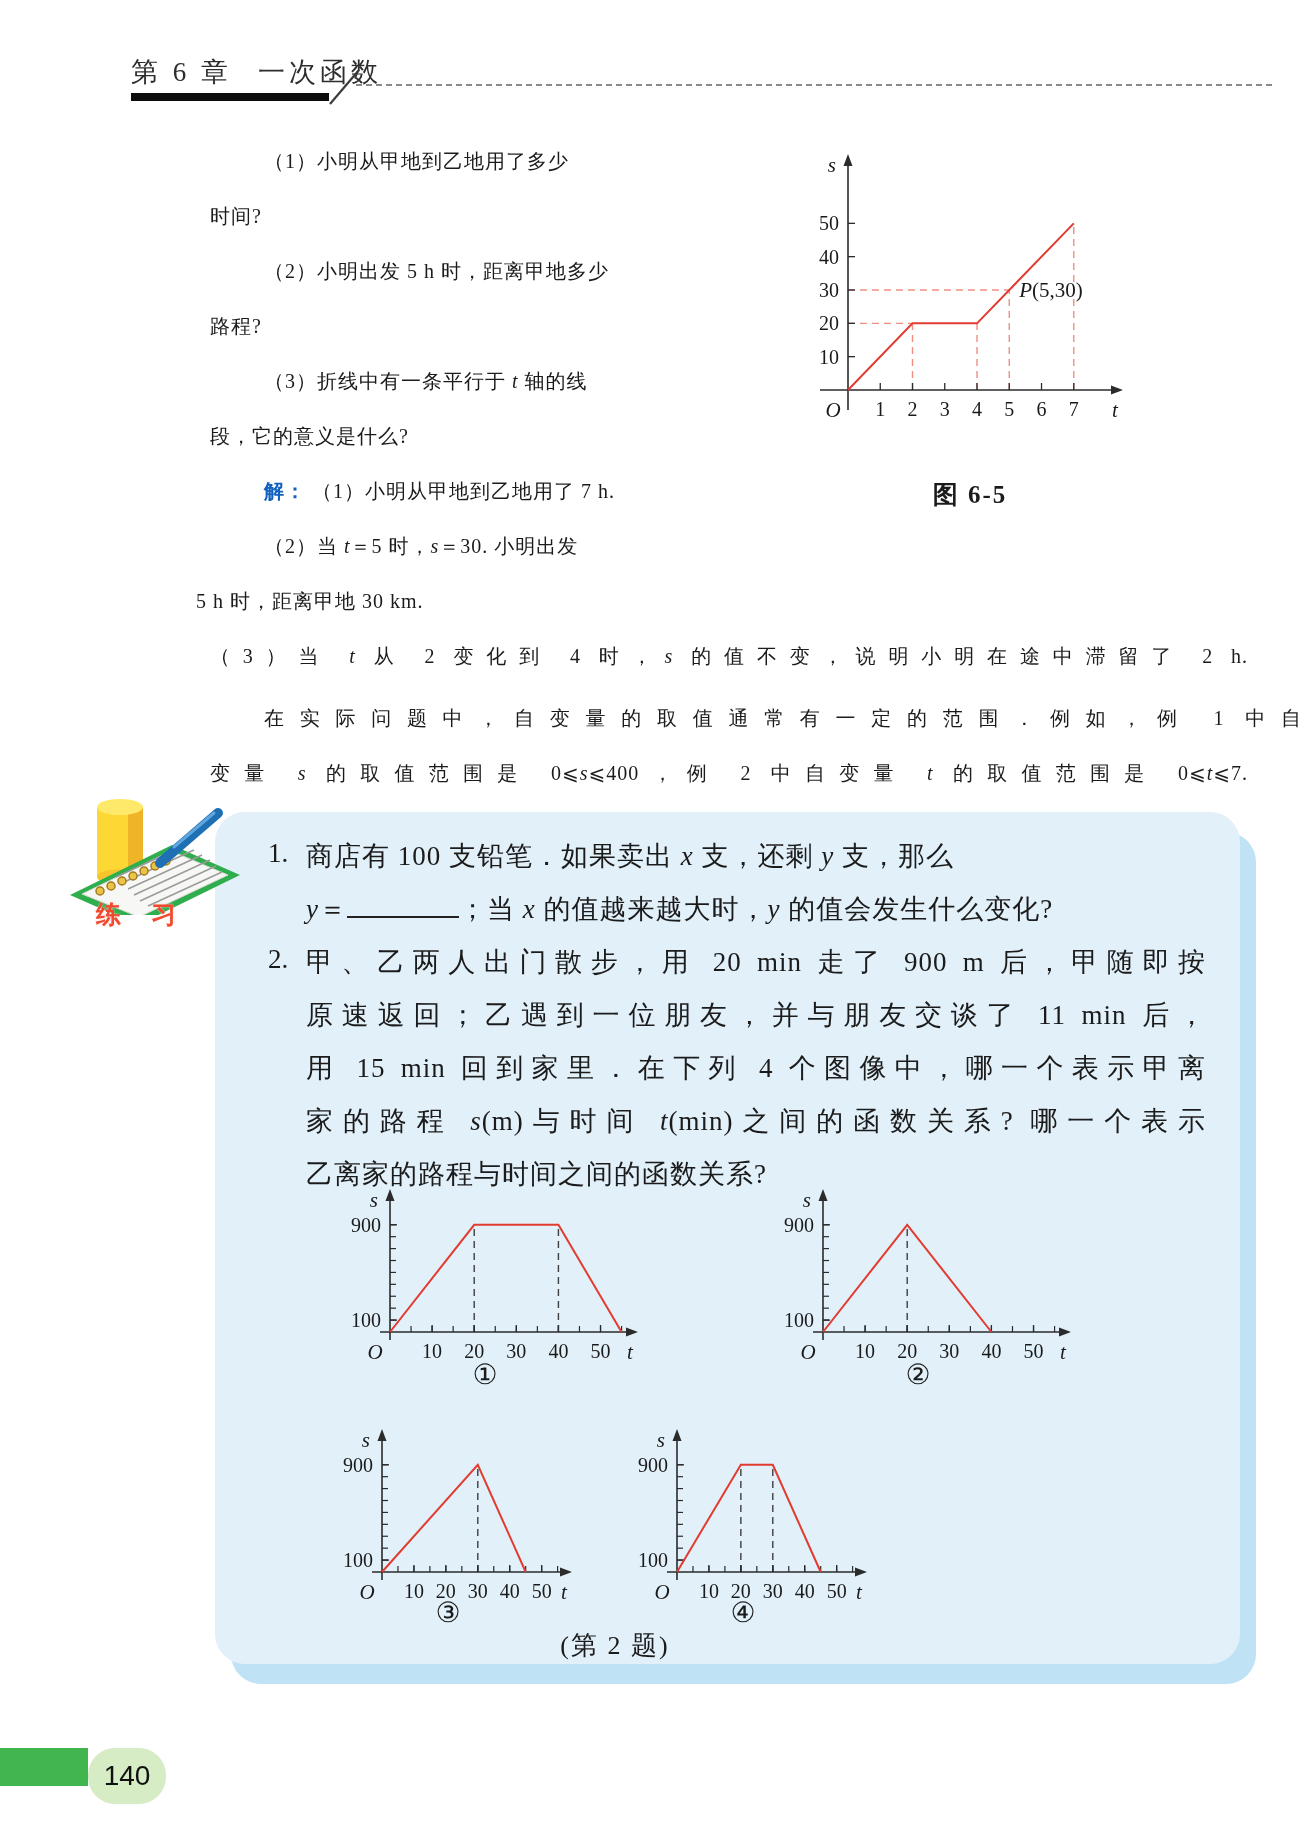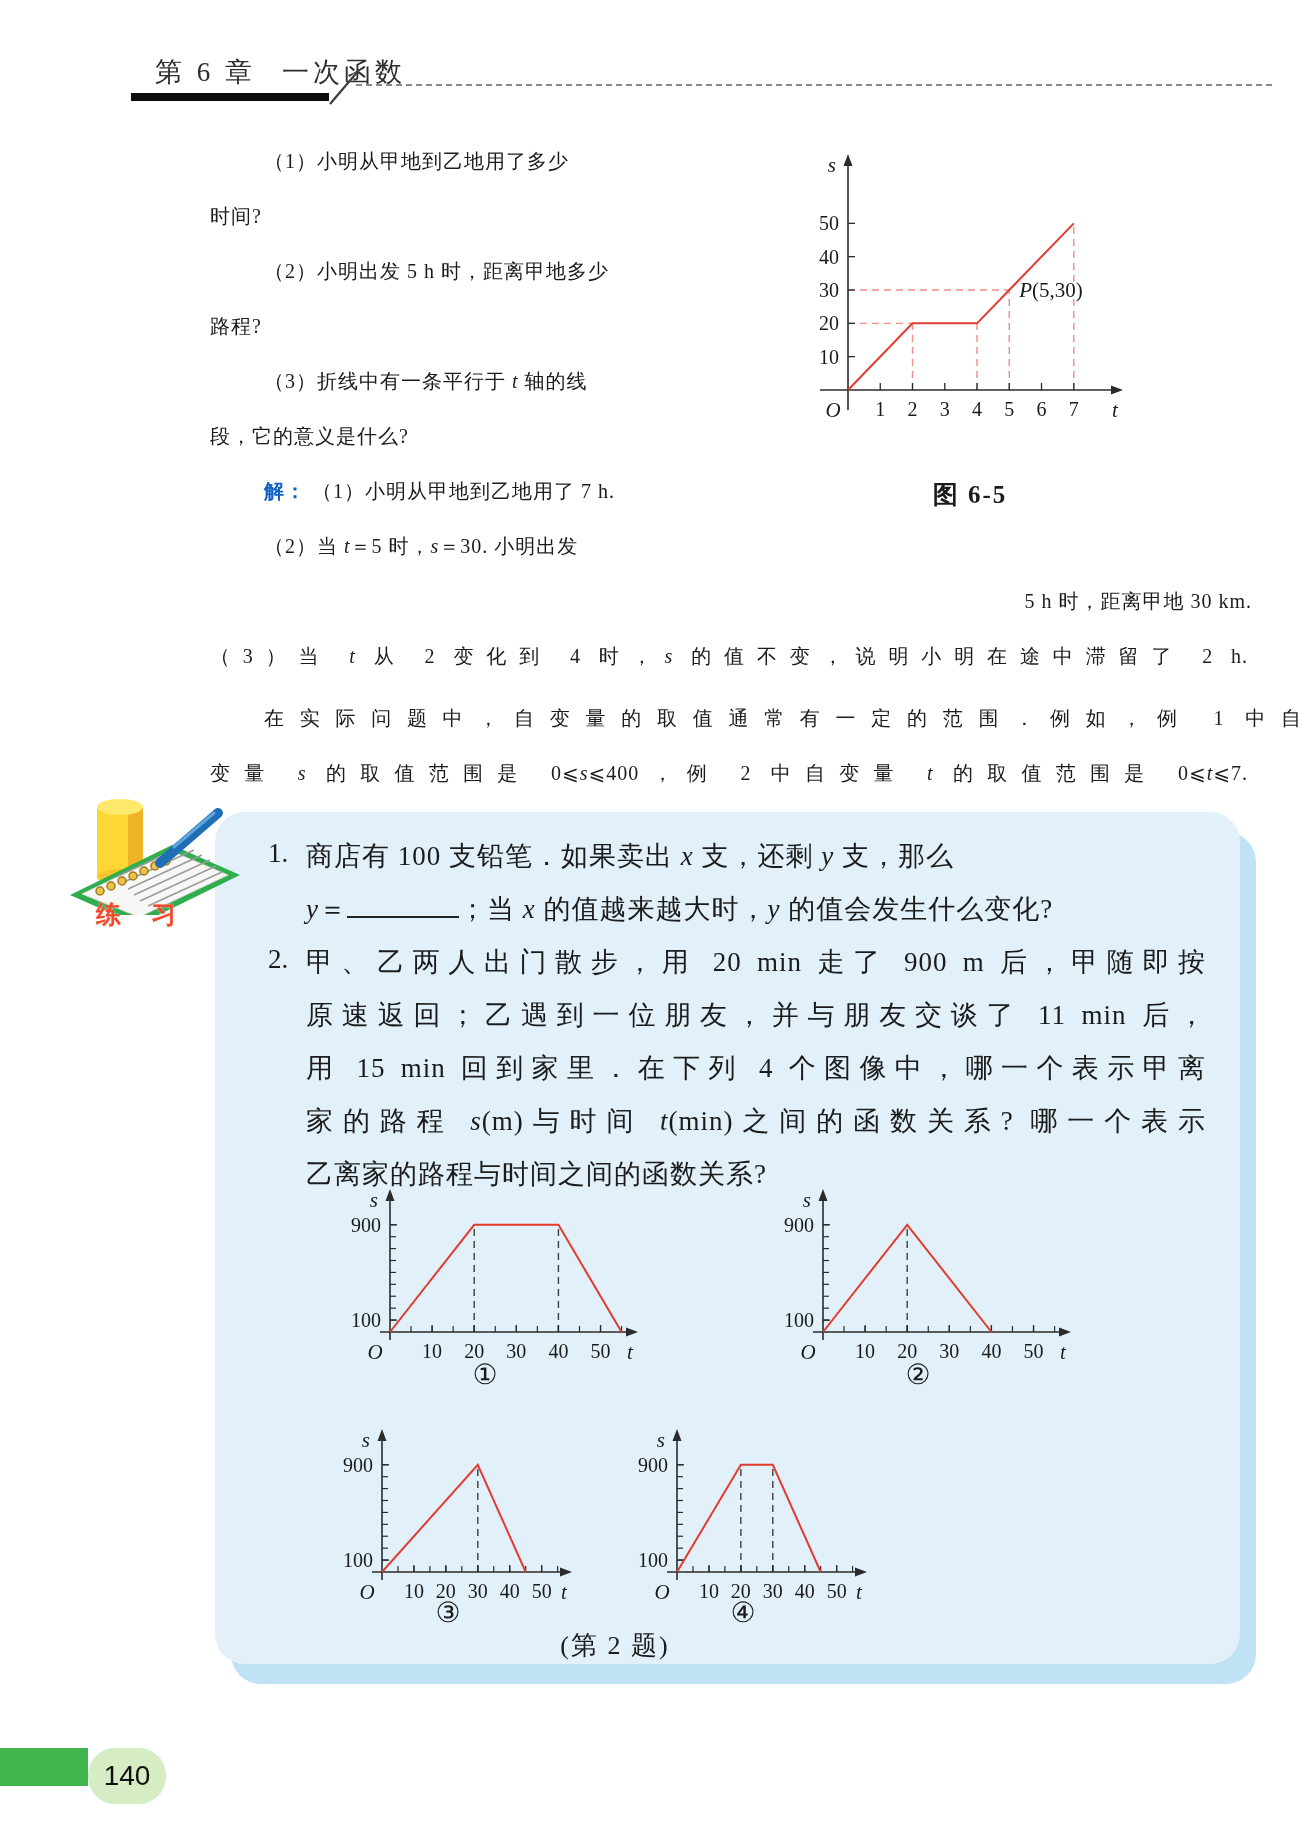--- a/index.html
+++ b/index.html
@@ -3,21 +3,21 @@
 <meta charset="utf-8">
 <style>
   html,body{margin:0;padding:0;}
   body{
     width:1311px;height:1842px;position:relative;background:#ffffff;
     font-family:"Liberation Serif","DejaVu Serif",serif;color:#1b1b1b;overflow:hidden;
   }
   .abs{position:absolute;}
   
   .chapter{font-size:27px;letter-spacing:4px;color:#2e2e2e;white-space:nowrap;}
-  .chapter .num{margin-right:26px;margin-left:24px;}
+  .chapter .num{margin-right:26px;}
   .hbar{background:#0c0c0c;height:8px;}
   .hdash{border-top:2px dashed #8a8a8a;}
   
   .line{font-size:20px;line-height:36px;letter-spacing:1px;white-space:nowrap;}
   .jline{white-space:normal;text-align:justify;text-align-last:justify;letter-spacing:1px;}
   .indent{padding-left:54px;}
   .sol{color:#1161c0;font-weight:bold;margin-right:6px;}
   i{font-style:italic;}
   
   .panel-shadow{background:#bfe2f4;border-radius:30px;}
@@ -56,21 +56,21 @@
 <div class="abs line" style="left:210px;top:198px;width:490px;">时间?</div>
 <div class="abs line indent" style="left:210px;top:253px;width:490px;">（2）小明出发 5 h 时，距离甲地多少</div>
 <div class="abs line" style="left:210px;top:308px;width:490px;">路程?</div>
 <div class="abs line indent" style="left:210px;top:363px;width:490px;">（3）折线中有一条平行于 <i>t</i> 轴的线</div>
 <div class="abs line" style="left:210px;top:418px;width:490px;">段，它的意义是什么?</div>
 
 <div class="abs line indent" style="left:210px;top:473px;width:500px;">
   <span class="sol">解：</span><span>（1）小明从甲地到乙地用了 7 h.</span>
 </div>
 <div class="abs line indent" style="left:210px;top:528px;width:500px;">（2）当 <i>t</i>＝5 时，<i>s</i>＝30.  小明出发</div>
-<div class="abs line" style="left:212px;top:583px;width:1040px;text-align:right;">5 h 时，距离甲地 30 km.</div>
+<div class="abs line" style="left:196px;top:583px;width:1040px;">5 h 时，距离甲地 30 km.</div>
 <div class="abs line jline" style="left:210px;top:638px;width:1038px;">（3）当 <i>t</i> 从 2 变化到 4 时，<i>s</i> 的值不变，说明小明在途中滞留了 2 h.</div>
 
 <div class="abs line jline indent" style="left:210px;top:700px;width:1038px;">在实际问题中，自变量的取值通常有一定的范围．例如，例 1 中自</div>
 <div class="abs line jline" style="left:210px;top:755px;width:1038px;">变量 <i>s</i> 的取值范围是 0⩽<i>s</i>⩽400，例 2 中自变量 <i>t</i> 的取值范围是 0⩽<i>t</i>⩽7.</div>
 
 <div class="abs" style="left:815px;top:150px;width:310px;height:285px;"><svg width="310" height="285" viewBox="0 0 310 285">
       <line x1="33" y1="173.33333333333331" x2="97.50704225352113" y2="173.33333333333331" stroke="#ef8f84" stroke-width="1.4" stroke-dasharray="7 5"></line>
       <line x1="97.50704225352113" y1="240" x2="97.50704225352113" y2="173.33333333333331" stroke="#ef8f84" stroke-width="1.4" stroke-dasharray="7 5"></line>
       <line x1="162.01408450704227" y1="240" x2="162.01408450704227" y2="173.33333333333331" stroke="#ef8f84" stroke-width="1.4" stroke-dasharray="7 5"></line>
       <line x1="33" y1="140" x2="194.26760563380284" y2="140" stroke="#ef8f84" stroke-width="1.4" stroke-dasharray="7 5"></line>

